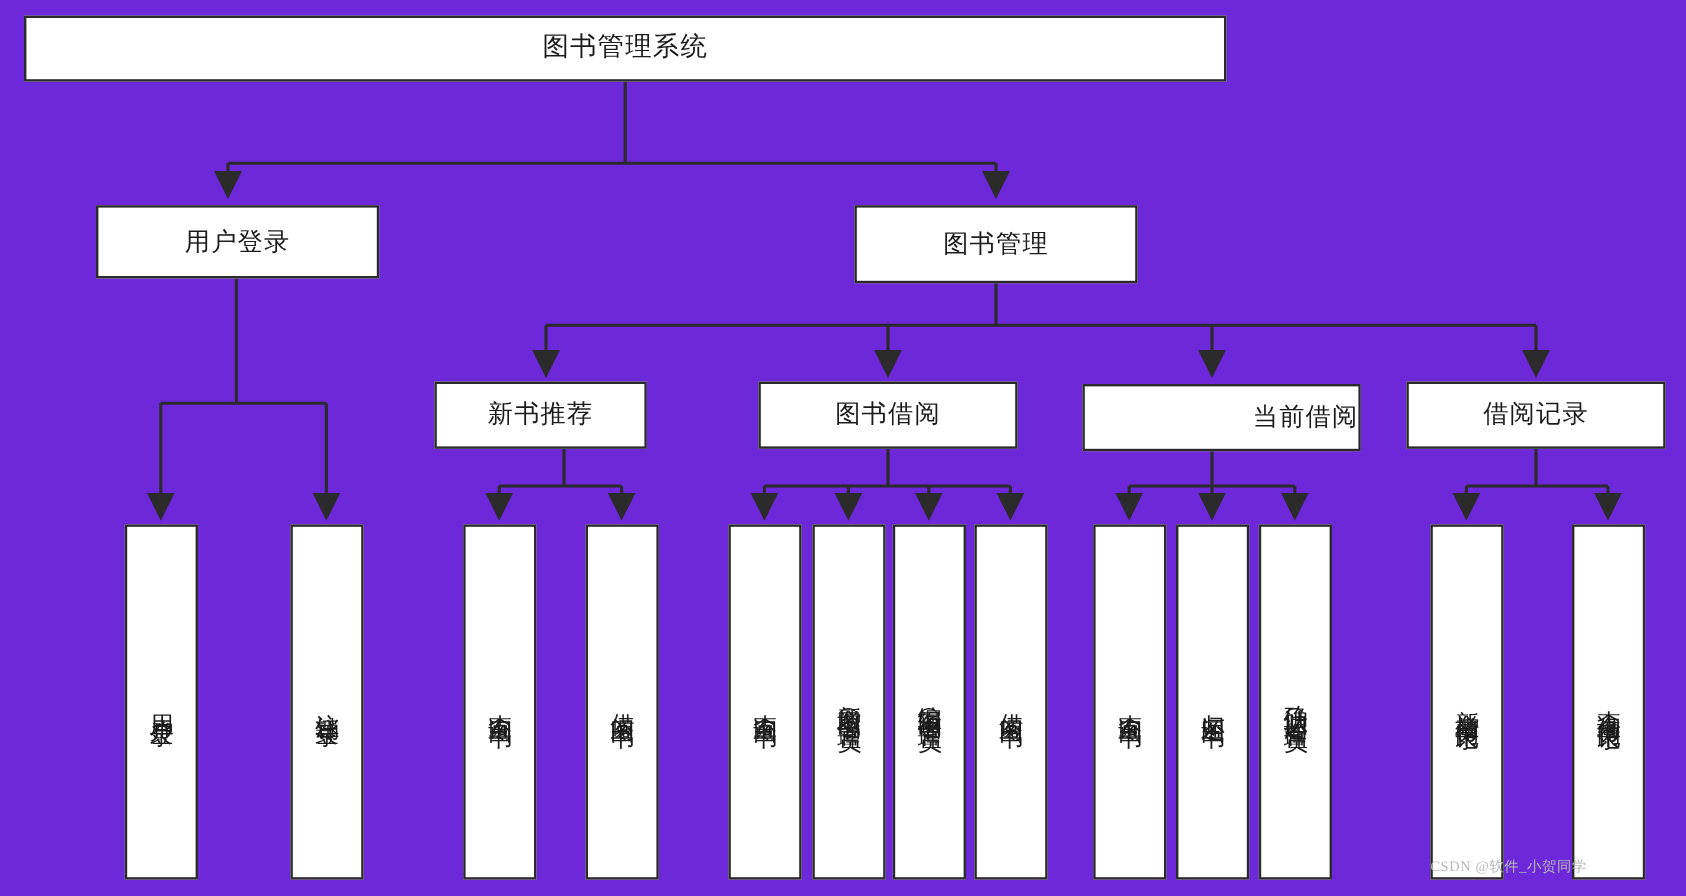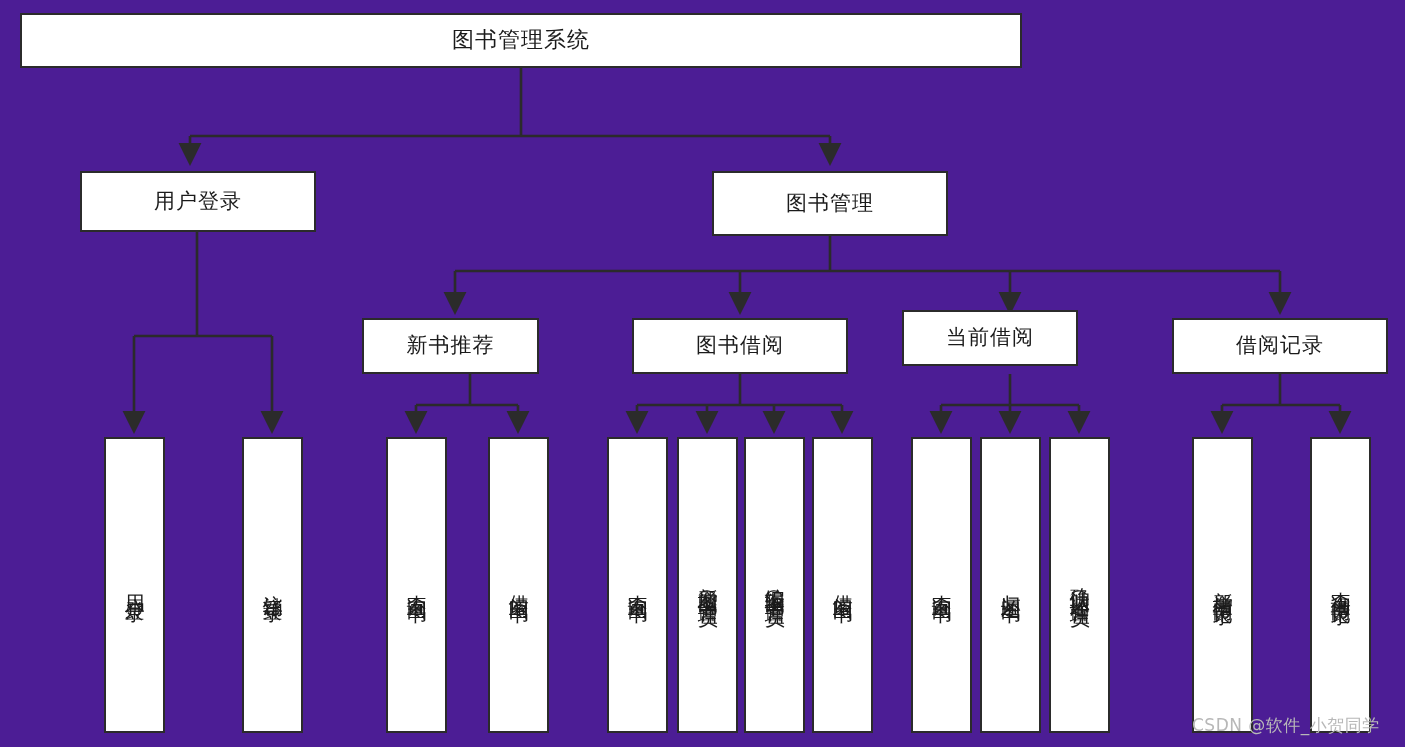--- a/index.html
+++ b/index.html
@@ -8,21 +8,21 @@
     padding: 0;
     background: #ffffff;
   }
   body {
     font-family: "DejaVu Sans", "Liberation Sans", sans-serif;
   }
   #canvas {
     position: relative;
     width: 1405px;
     height: 747px;
-    background: #4c1d95;
+    background: #6d28d9;
     overflow: hidden;
   }
   #wires {
     position: absolute;
     left: 0;
     top: 0;
     width: 1405px;
     height: 747px;
     pointer-events: none;
   }
@@ -53,24 +53,25 @@
     letter-spacing: 3px;
     display: block;
     white-space: nowrap;
   }
   .node.root {
     font-size: 22px;
   }
   .watermark {
     position: absolute;
     color: #b8b8b8;
-    font-size: 17px;
+    font-size: 12px;
     white-space: nowrap;
     letter-spacing: 0.5px;
     user-select: none;
+    font-family: Liberation Serif, serif;
   }
 </style>
 </head>
 <body>
 
 <div id="canvas">
 
   <svg id="wires" viewBox="0 0 1405 747" xmlns="http://www.w3.org/2000/svg">
     <defs>
       <marker id="arrow" viewBox="0 0 12 12" refX="10" refY="6" markerWidth="9" markerHeight="9" orient="auto-start-reverse">
@@ -132,21 +133,21 @@
   <div class="node horiz" style="left:712px; top:171px; width:236px; height:65px;">
     <span>图书管理</span>
   </div>
 
   <div class="node horiz" style="left:362px; top:318px; width:177px; height:56px;">
     <span>新书推荐</span>
   </div>
   <div class="node horiz" style="left:632px; top:318px; width:216px; height:56px;">
     <span>图书借阅</span>
   </div>
-  <div class="node horiz" style="left:902px; top:310px; width:176px; height:56px;">
+  <div class="node horiz" style="left:902px; top:320px; width:232px; height:56px;justify-content:flex-end;">
     <span>当前借阅</span>
   </div>
   <div class="node horiz" style="left:1172px; top:318px; width:216px; height:56px;">
     <span>借阅记录</span>
   </div>
 
   <div class="node vert" style="left:104px; top:437px; width:61px; height:296px;">
     <span class="vlabel">用户登录</span>
   </div>
   <div class="node vert" style="left:242px; top:437px; width:61px; height:296px;">

